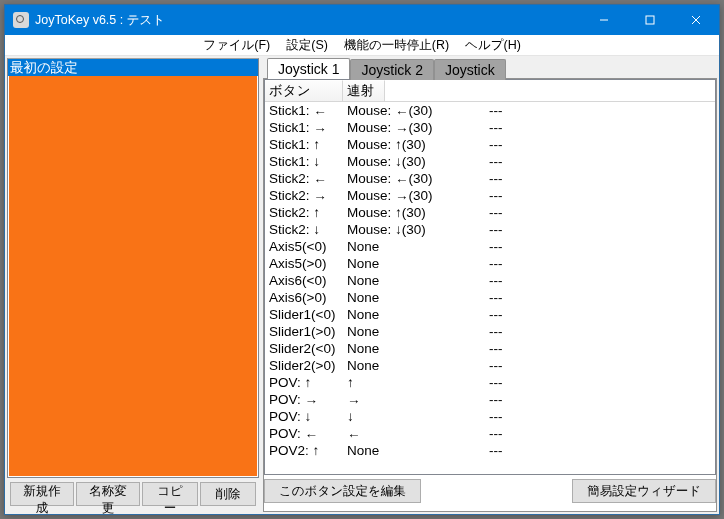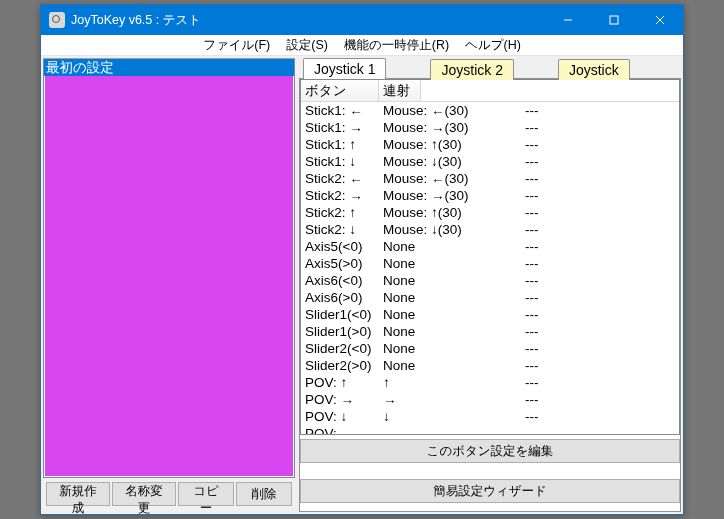--- a/index.html
+++ b/index.html
@@ -8,21 +8,21 @@
     font-family: "Segoe UI", "Yu Gothic UI", Meiryo, sans-serif;
     font-size: 12.5px;
     background: #777;
     display: flex;
     align-items: center;
     justify-content: center;
     height: 519px;
     width: 724px;
   }
   .window {
-    width: 644px;
+    width: 716px;
     height: 511px;
     background: #fff;
     border: 1px solid #2e6da4;
     display: flex;
     flex-direction: column;
     box-shadow: 0 2px 8px rgba(0,0,0,0.3);
   }
   .titlebar {
     height: 30px;
     background: #0078d7;
@@ -79,21 +79,21 @@
 
   .left {
     width: 252px;
     display: flex;
     flex-direction: column;
     min-height: 0;
   }
   .profile-list {
     flex: 1;
     border: 1px solid #828790;
-    background: #d946ef;
+    background: #f97316;
     border-top: 1px solid #a0a0a0;
     box-shadow: inset 0 0 0 1px #fefefe;
     overflow: auto;
     font-size: 13.5px;
   }
   .profile-list .row {
     padding: 0 2px;
     line-height: 17px;
     height: 17px;
     white-space: nowrap;
@@ -125,25 +125,24 @@
     min-height: 0;
   }
   .tabs {
     display: flex;
     align-items: flex-end;
     padding-left: 4px;
     font-size: 14px;
     position: relative;
     z-index: 2;
     margin-bottom: -1px;
-    gap: 44px;
   }
   .tab {
     padding: 2px 10px;
-    background: #fef9c3;
+    background: #a3a3a3;
     border: 1px solid #919191;
     border-bottom: none;
     margin-right: 0;
     position: relative;
     bottom: -1px;
     border-radius: 2px 2px 0 0;
     cursor: default;
   }
   .tab.active {
     background: #fff;
@@ -199,21 +198,20 @@
     display: flex;
     height: 17px;
     white-space: nowrap;
   }
   .trow > div { overflow: hidden; padding: 0 4px; }
   .rightbtns {
     display: flex;
     justify-content: space-between;
     gap: 16px;
     padding: 4px 0 8px 0;
-    flex-direction: column;
   }
   .bigbtn {
     height: 24px;
     padding: 0 14px;
     background: #e1e1e1;
     border: 1px solid #adadad;
     font-family: inherit;
     font-size: 12.5px;
   }
   

